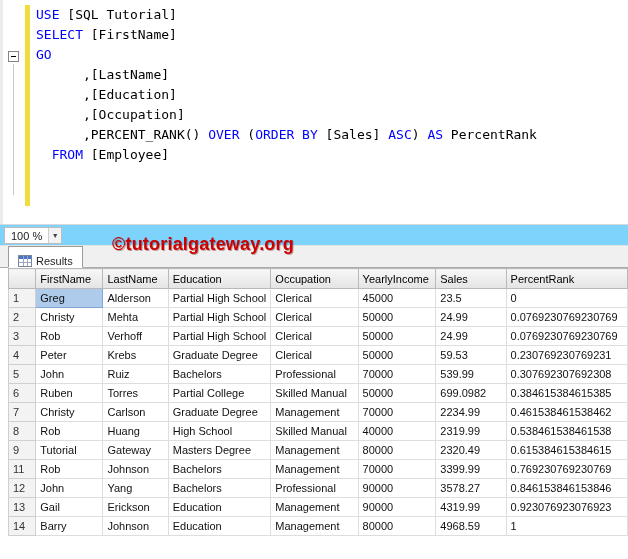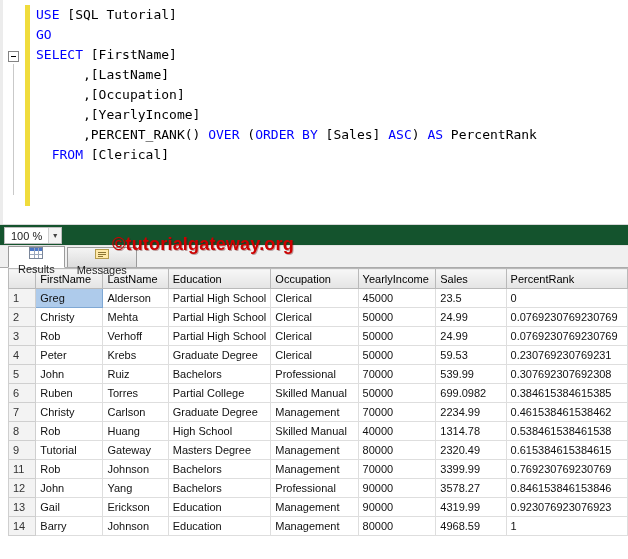--- a/index.html
+++ b/index.html
@@ -19,36 +19,36 @@
   .minus-box{position:absolute;left:5px;top:51px;width:11px;height:11px;background:#fff;border:1px solid #848484;}
   .minus-box::after{content:"";position:absolute;left:2px;top:4px;width:5px;height:1px;background:#000;}
   .outline-vline{position:absolute;left:10px;top:64px;width:1px;height:131px;background:#c9c9c9;}
   .code{padding:5px 0 0 33px;}
   .code-line{height:20px;line-height:20px;white-space:pre;
     font-family:"DejaVu Sans Mono",monospace;font-size:13px;color:#000;}
   .tok-k{color:var(--keyword);}
   .tok-p{color:#000;}
 
   
-  .status-strip{height:22px;background:#14532d;border-top:1px solid #d8d8d8;border-bottom:1px solid #e2e2e2;position:relative;}
+  .status-strip{height:22px;background:#7dd3fc;border-top:1px solid #d8d8d8;border-bottom:1px solid #e2e2e2;position:relative;}
   .zoom-ctl{position:absolute;left:4px;top:2px;display:inline-flex;align-items:center;height:17px;
     background:#fff;border:1px solid #bdbdbd;font-size:11px;color:#222;cursor:default;}
   .zoom-ctl .zoom-label{padding:0 6px;}
   .zoom-ctl .zoom-arrow{width:13px;height:100%;border-left:1px solid #cfcfcf;display:flex;align-items:center;justify-content:center;
     font-size:7px;color:#444;background:#f3f3f3;}
 
   
   .watermark{position:absolute;left:112px;top:234px;z-index:6;
     font-size:18px;font-weight:bold;color:var(--watermark);
     text-shadow:1px 1px 0 rgba(90,0,0,.35);letter-spacing:.2px;}
 
   
   .tabs{height:22px;background:#f0f0f0;display:flex;align-items:flex-end;padding-left:8px;border-bottom:1px solid #ababab;}
-  .tab{display:inline-flex;align-items:center;gap:4px;height:20px;padding:0 9px;font-size:11px;color:#1e1e1e;
-    border:1px solid #9b9b9b;border-bottom:none;background:linear-gradient(#f4f4f4,#dcdcdc);margin-right:2px;cursor:default;flex-direction:column;}
+  .tab{display:inline-flex;align-items:flex-end;gap:4px;height:20px;padding:0 9px;font-size:11px;color:#1e1e1e;
+    border:1px solid #9b9b9b;border-bottom:none;background:linear-gradient(#f4f4f4,#dcdcdc);margin-right:2px;cursor:default;}
   .tab.active{background:#fff;height:22px;position:relative;z-index:2;border-bottom:1px solid #fff;margin-bottom:-1px;}
   .tab .icon{display:inline-flex;}
 
   
   .grid-wrap{height:291px;background:#fff;padding-left:8px;overflow:hidden;}
   table{border-collapse:collapse;table-layout:fixed;font-size:11px;color:#111;}
   th,td{overflow:hidden;white-space:nowrap;text-overflow:clip;text-align:left;font-weight:normal;}
   thead th{height:20px;padding:1px 4px;background:linear-gradient(#f7f7f7,#e4e4e4);
     border:1px solid #b9b9b9;color:#000;}
   tbody th{height:19px;padding:1px 4px;background:#f3f3f3;border:1px solid #cfcfcf;color:#333;}
@@ -59,27 +59,27 @@
 <body>
 
 <div class="app">
 
   <div class="editor">
     <span class="minus-box"></span>
     <span class="outline-vline"></span>
     <span class="change-bar"></span>
     <div class="code" id="code">
         <div class="code-line"><span class="tok-k">USE</span><span class="tok-p"> [SQL Tutorial]</span></div>
+        <div class="code-line"><span class="tok-k">SELECT</span><span class="tok-p"> [FirstName]</span></div>
         <div class="code-line"><span class="tok-k">GO</span></div>
-        <div class="code-line"><span class="tok-k">SELECT</span><span class="tok-p"> [FirstName]</span></div>
         <div class="code-line"><span class="tok-p">      ,[LastName]</span></div>
+        <div class="code-line"><span class="tok-p">      ,[Education]</span></div>
         <div class="code-line"><span class="tok-p">      ,[Occupation]</span></div>
-        <div class="code-line"><span class="tok-p">      ,[YearlyIncome]</span></div>
         <div class="code-line"><span class="tok-p">      ,PERCENT_RANK() </span><span class="tok-k">OVER</span><span class="tok-p"> (</span><span class="tok-k">ORDER BY</span><span class="tok-p"> [Sales] </span><span class="tok-k">ASC</span><span class="tok-p">) </span><span class="tok-k">AS</span><span class="tok-p"> PercentRank</span></div>
-        <div class="code-line"><span class="tok-p">  </span><span class="tok-k">FROM</span><span class="tok-p"> [Clerical]</span></div>
+        <div class="code-line"><span class="tok-p">  </span><span class="tok-k">FROM</span><span class="tok-p"> [Employee]</span></div>
       </div>
   </div>
 
   <div class="status-strip">
     <div class="zoom-ctl">
       <span class="zoom-label">100 %</span>
       <span class="zoom-arrow">▼</span>
     </div>
   </div>
 
@@ -91,31 +91,20 @@
         <svg width="14" height="12">
             <rect x="0.5" y="0.5" width="13" height="11" fill="#ffffff" stroke="#7a869a"></rect>
             <rect x="1" y="1" width="12" height="3" fill="#4a76c6"></rect>
             <line x1="5.5" y1="1" x2="5.5" y2="11" stroke="#9aa7bd"></line>
             <line x1="9.5" y1="1" x2="9.5" y2="11" stroke="#9aa7bd"></line>
             <line x1="1" y1="7.5" x2="13" y2="7.5" stroke="#9aa7bd"></line>
           </svg>
       </span>
       <span>Results</span>
     </div>
-    <div class="tab">
-      <span class="icon">
-        <svg width="14" height="12">
-            <rect x="0.5" y="1.5" width="13" height="9" fill="#ffe9a8" stroke="#b49b4e"></rect>
-            <line x1="3" y1="4.5" x2="11" y2="4.5" stroke="#8a7433"></line>
-            <line x1="3" y1="6.5" x2="11" y2="6.5" stroke="#8a7433"></line>
-            <line x1="3" y1="8.5" x2="8" y2="8.5" stroke="#8a7433"></line>
-          </svg>
-      </span>
-      <span>Messages</span>
-    </div>
   </div>
 
   <div class="grid-wrap">
     <table id="grid">
         <colgroup>
           <col style="width: 28px;">
           <col style="width: 68px;">
           <col style="width: 66px;">
           <col style="width: 98px;">
           <col style="width: 88px;">
@@ -206,21 +195,21 @@
             <td>2234.99</td>
             <td>0.461538461538462</td>
           </tr>
           <tr>
             <th>8</th>
             <td>Rob</td>
             <td>Huang</td>
             <td>High School</td>
             <td>Skilled Manual</td>
             <td>40000</td>
-            <td>1314.78</td>
+            <td>2319.99</td>
             <td>0.538461538461538</td>
           </tr>
           <tr>
             <th>9</th>
             <td>Tutorial</td>
             <td>Gateway</td>
             <td>Masters Degree</td>
             <td>Management</td>
             <td>80000</td>
             <td>2320.49</td>

